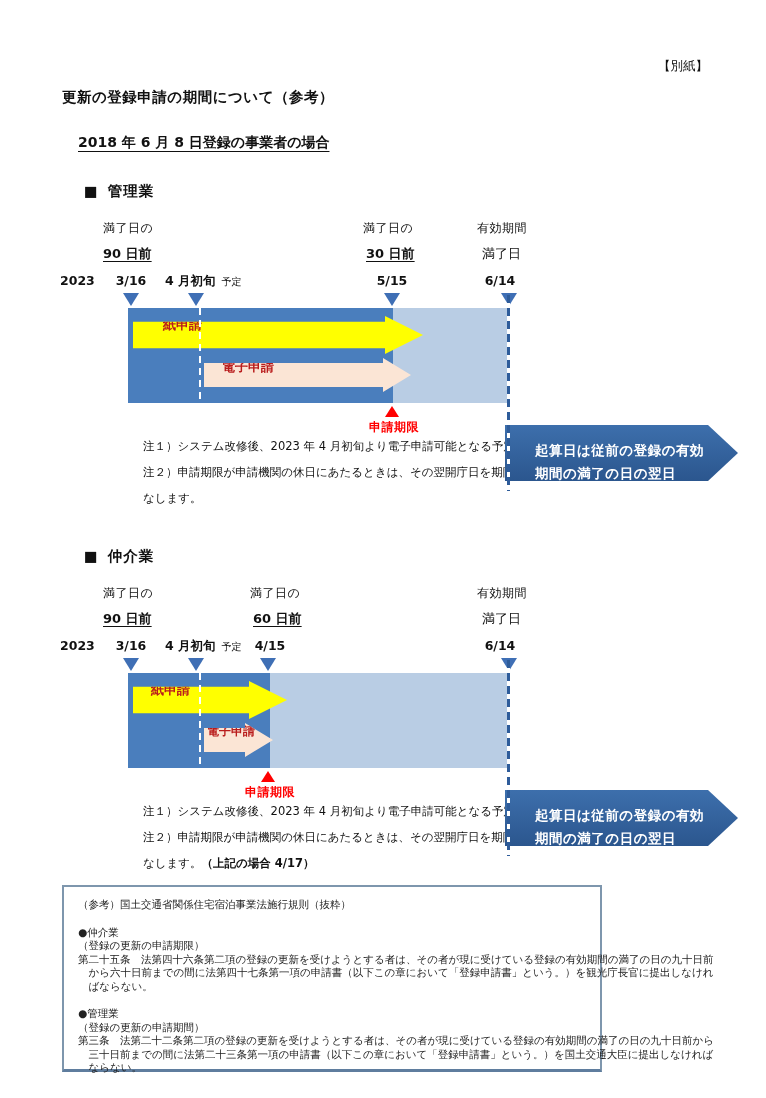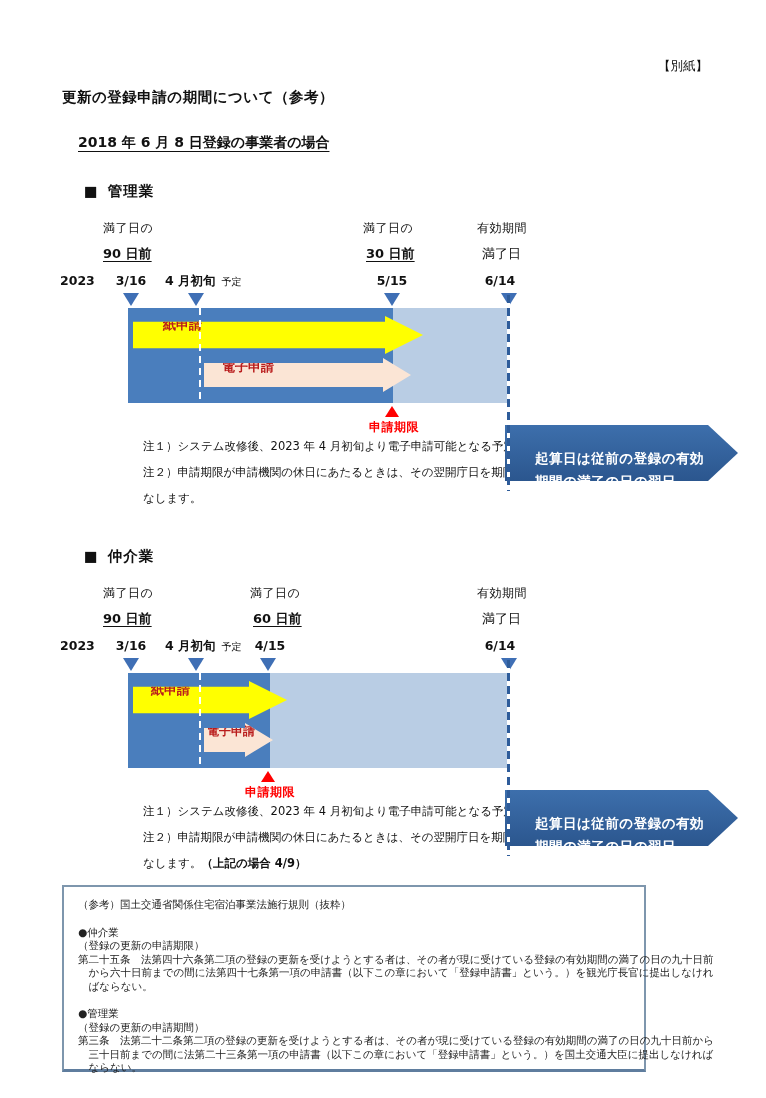--- a/index.html
+++ b/index.html
@@ -52,23 +52,23 @@
   .deadline{position:absolute;top:237px;transform:translateX(-50%);
     font-size:12px;font-weight:bold;color:#ff0000;letter-spacing:.5px;}
   
   .notes{position:absolute;left:143px;top:251px;font-size:11.5px;line-height:26px;white-space:nowrap;}
   .notes b{font-weight:bold;}
   
   .callout{position:absolute;left:505px;top:243px;width:233px;height:56px;z-index:4;
     background:linear-gradient(180deg,#3d6fac,#2b568e);
     clip-path:polygon(0 0,calc(100% - 30px) 0,100% 50%,calc(100% - 30px) 100%,0 100%);
     color:#ffffff;font-size:13.5px;font-weight:bold;line-height:23px;
-    padding:22px 0 0 30px;box-sizing:border-box;letter-spacing:.5px;}
-  
-  .refbox{position:absolute;left:62px;top:885px;width:584px;height:187px;
+    padding:14px 0 0 30px;box-sizing:border-box;letter-spacing:.5px;}
+  
+  .refbox{position:absolute;left:62px;top:885px;width:540px;height:187px;
     border:2px solid #7e96ad;border-bottom:3px solid #5f7d9e;box-sizing:border-box;
     padding:11px 10px 0 14px;font-size:10.5px;line-height:13.5px;color:#222;}
   .refbox .blk{margin-top:14px;}
   .refbox div{white-space:nowrap;}
 </style>
 </head>
 <body>
 
 <div class="page">
 
@@ -163,21 +163,21 @@
     <div class="block-arrow elec" style="left:204px;width:66px;padding-left:3px;font-size:12px">
       <span>電子申請</span>
     </div>
 
     <div class="red-tri" style="left:268px"></div>
     <div class="deadline" style="left:270px">申請期限</div>
 
     <div class="notes">
       <div>注１）システム改修後、2023 年 4 月初旬より電子申請可能となる予定です。</div>
       <div>注２）申請期限が申請機関の休日にあたるときは、その翌開庁日を期限とみ</div>
-      <div><span>なします。</span><b>（上記の場合 4/9）</b></div>
+      <div><span>なします。</span><b>（上記の場合 4/17）</b></div>
     </div>
 
     <div class="callout">
       <div>起算日は従前の登録の有効</div>
       <div>期間の満了の日の翌日</div>
     </div>
     <div class="expiry-line"></div>
   </div>
 
   <div class="refbox">

